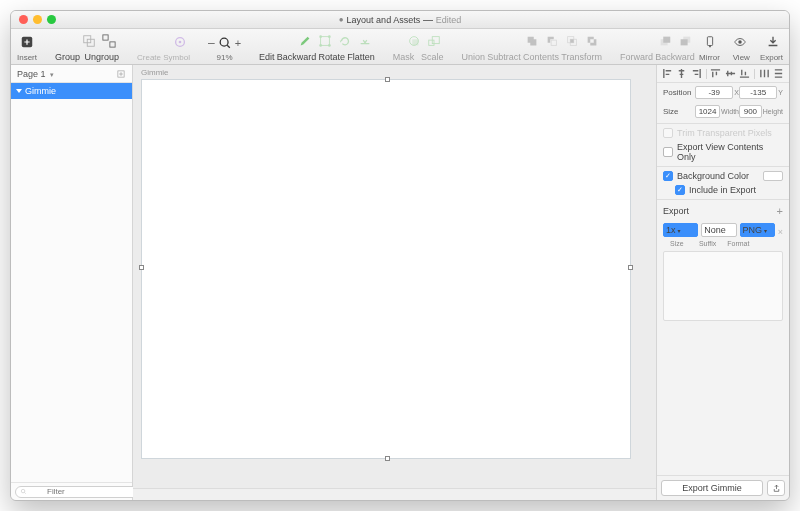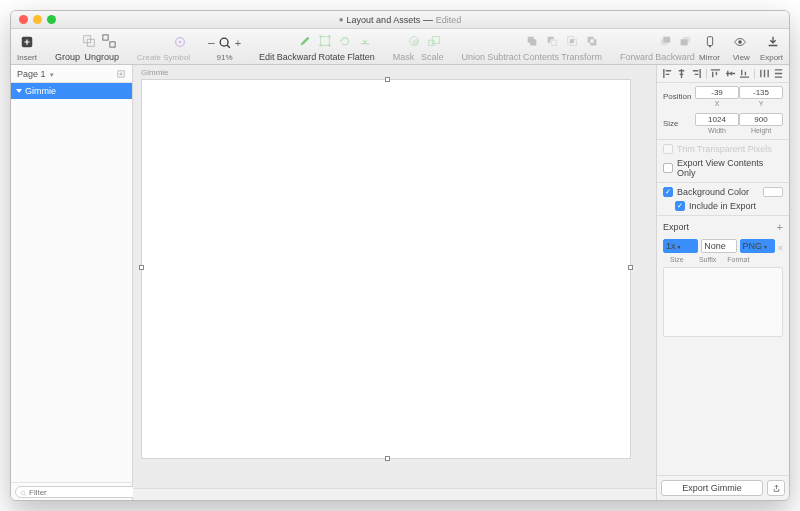--- a/index.html
+++ b/index.html
@@ -27,39 +27,39 @@
 .body{flex:1;display:flex;min-height:0}
 .left{width:122px;background:#fbfbfb;border-right:1px solid #d5d5d5;display:flex;flex-direction:column}
 .lhead{height:18px;display:flex;align-items:center;justify-content:space-between;padding:0 6px;border-bottom:1px solid #e4e4e4}
 .lhead .pg{font-size:9px;color:#555}
 .lhead .ar{font-size:7px;color:#888;margin-left:2px}
 .lrow{height:16px;background:#3b8ffb;color:#fff;display:flex;align-items:center;padding-left:6px;gap:4px}
 .lrow .tri{width:0;height:0;border-left:4px solid #fff;border-top:3px solid transparent;border-bottom:3px solid transparent;transform:rotate(90deg)}
 .lrow span{color:#fff;font-size:9px}
 .lfill{flex:1}
 .lfoot{height:18px;border-top:1px solid #e4e4e4;display:flex;align-items:center;padding:0 4px;gap:4px}
-.filter{flex:1;height:12px;border:1px solid #d0d0d0;border-radius:7px;display:flex;align-items:flex-end;padding:0 4px;gap:2px;background:#fff}
+.filter{flex:1;height:12px;border:1px solid #d0d0d0;border-radius:7px;display:flex;align-items:center;padding:0 4px;gap:20px;background:#fff}
 .filter svg{width:7px;height:7px;opacity:.45}
 .filter input{border:0;outline:0;flex:1;font-size:8px;background:transparent}
 .pencil{width:10px;height:10px;color:#3b8ffb}
 .canvas{flex:1;background:#ececec;position:relative;overflow:hidden}
 .artlabel{position:absolute;left:8px;top:3px;font-size:8px;color:#9a9a9a}
 .artboard{position:absolute;left:8px;top:14px;width:490px;height:380px;background:#fff;border:1px solid #cfd6db}
 .handle{position:absolute;width:5px;height:5px;background:#fff;border:1px solid #888}
 .handleT{top:12px;left:252px}.handleB{top:391px;left:252px}
 .handleL{top:200px;left:6px}.handleR{top:200px;left:495px}
 .scroll{height:12px;background:#f0f0f0;border-top:1px solid #dcdcdc}
 .canvcol{display:flex;flex-direction:column;flex:1;min-width:0}
 .right{width:133px;background:#f3f3f3;border-left:1px solid #d5d5d5;display:flex;flex-direction:column;font-size:8px}
 .alignrow{height:18px;border-bottom:1px solid #dedede;display:flex;align-items:center;justify-content:space-around;padding:0 3px}
 .alignrow .ai{width:11px;height:11px;color:#6a6a6a}
 .alignrow .divv{width:1px;height:10px;background:#d2d2d2}
 .proprow{display:flex;align-items:center;padding:3px 6px;}
 .proprow label{width:32px;font-size:8px;color:#555}
-.numfield{display:flex;flex-direction:column;align-items:center;gap:1px;flex:1}
+.numfield{display:flex;flex-direction:row;align-items:center;gap:1px;flex:1}
 .numfield input{width:100%;height:13px;border:1px solid #c8c8c8;border-radius:2px;text-align:center;font-size:8px;background:#fff}
 .numfield span{font-size:7px;color:#888}
 .hr{height:1px;background:#dedede;margin:2px 0}
 .chkrow{display:flex;align-items:center;gap:4px;padding:2px 6px}
 .chkrow.indent{padding-left:18px}
 .chk{width:10px;height:10px;border:1px solid #b8b8b8;border-radius:2px;background:#fff;display:flex;align-items:center;justify-content:center;font-size:7px;color:#fff}
 .chk.on{background:#3b8ffb;border-color:#3b8ffb}
 .swatch{width:20px;height:10px;border:1px solid #c8c8c8;border-radius:2px;background:#fff;margin-left:auto}
 .sechead{display:flex;align-items:center;justify-content:space-between;padding:3px 6px;font-size:8px;color:#555;font-weight:500}
 .sechead .plus{color:#999;font-size:11px}

